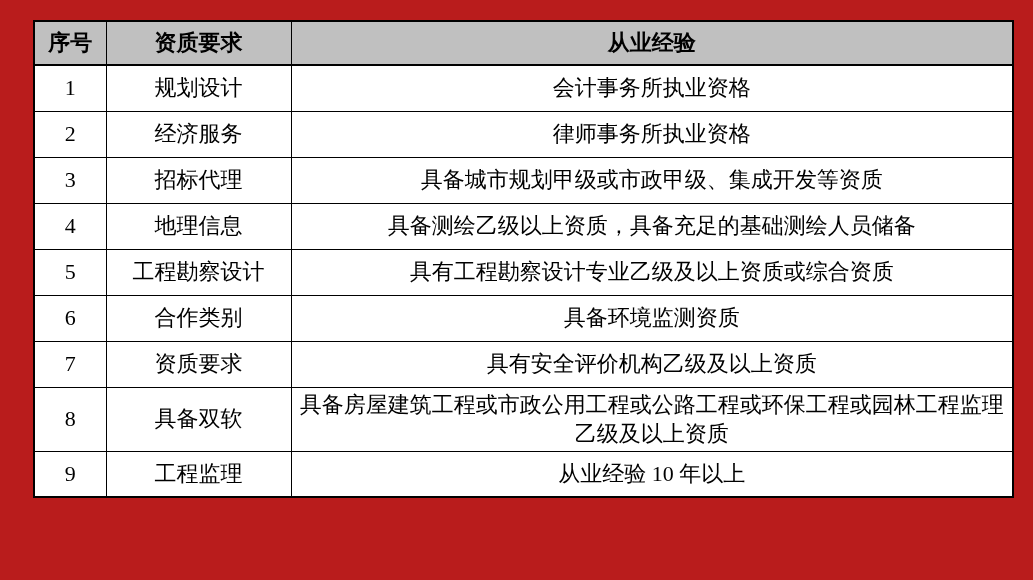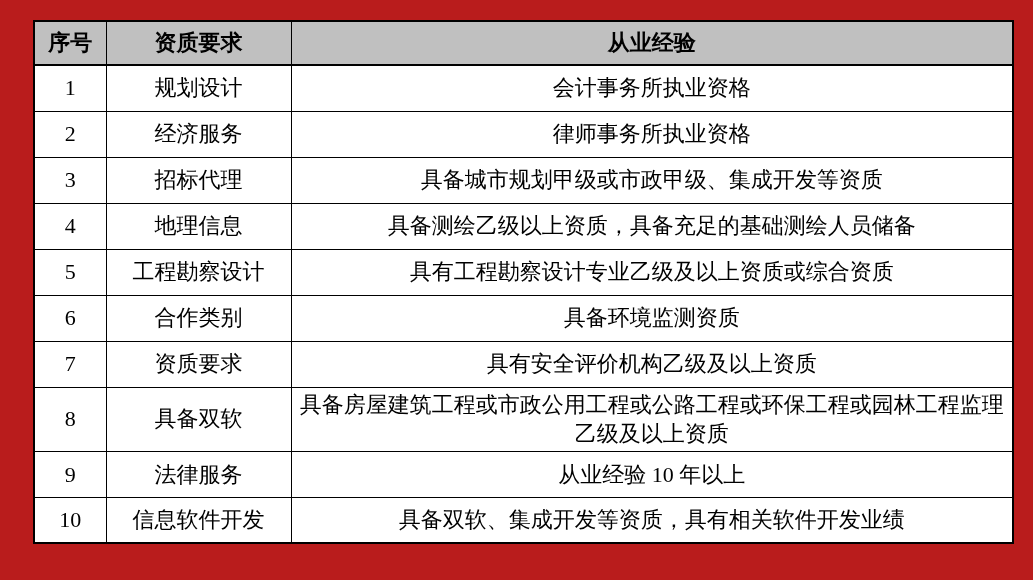--- a/index.html
+++ b/index.html
@@ -111,23 +111,18 @@
         <td>资质要求</td>
         <td>具有安全评价机构乙级及以上资质</td>
       </tr>
       <tr>
         <td>8</td>
         <td>具备双软</td>
         <td>具备房屋建筑工程或市政公用工程或公路工程或环保工程或园林工程监理乙级及以上资质</td>
       </tr>
       <tr>
         <td>9</td>
-        <td>法律服务</td>
+        <td>工程监理</td>
         <td>从业经验 10 年以上</td>
-      </tr>
-      <tr>
-        <td>10</td>
-        <td>信息软件开发</td>
-        <td>具备双软、集成开发等资质，具有相关软件开发业绩</td>
       </tr>
     </tbody>
   </table>
 </div>
 
 </body></html>

